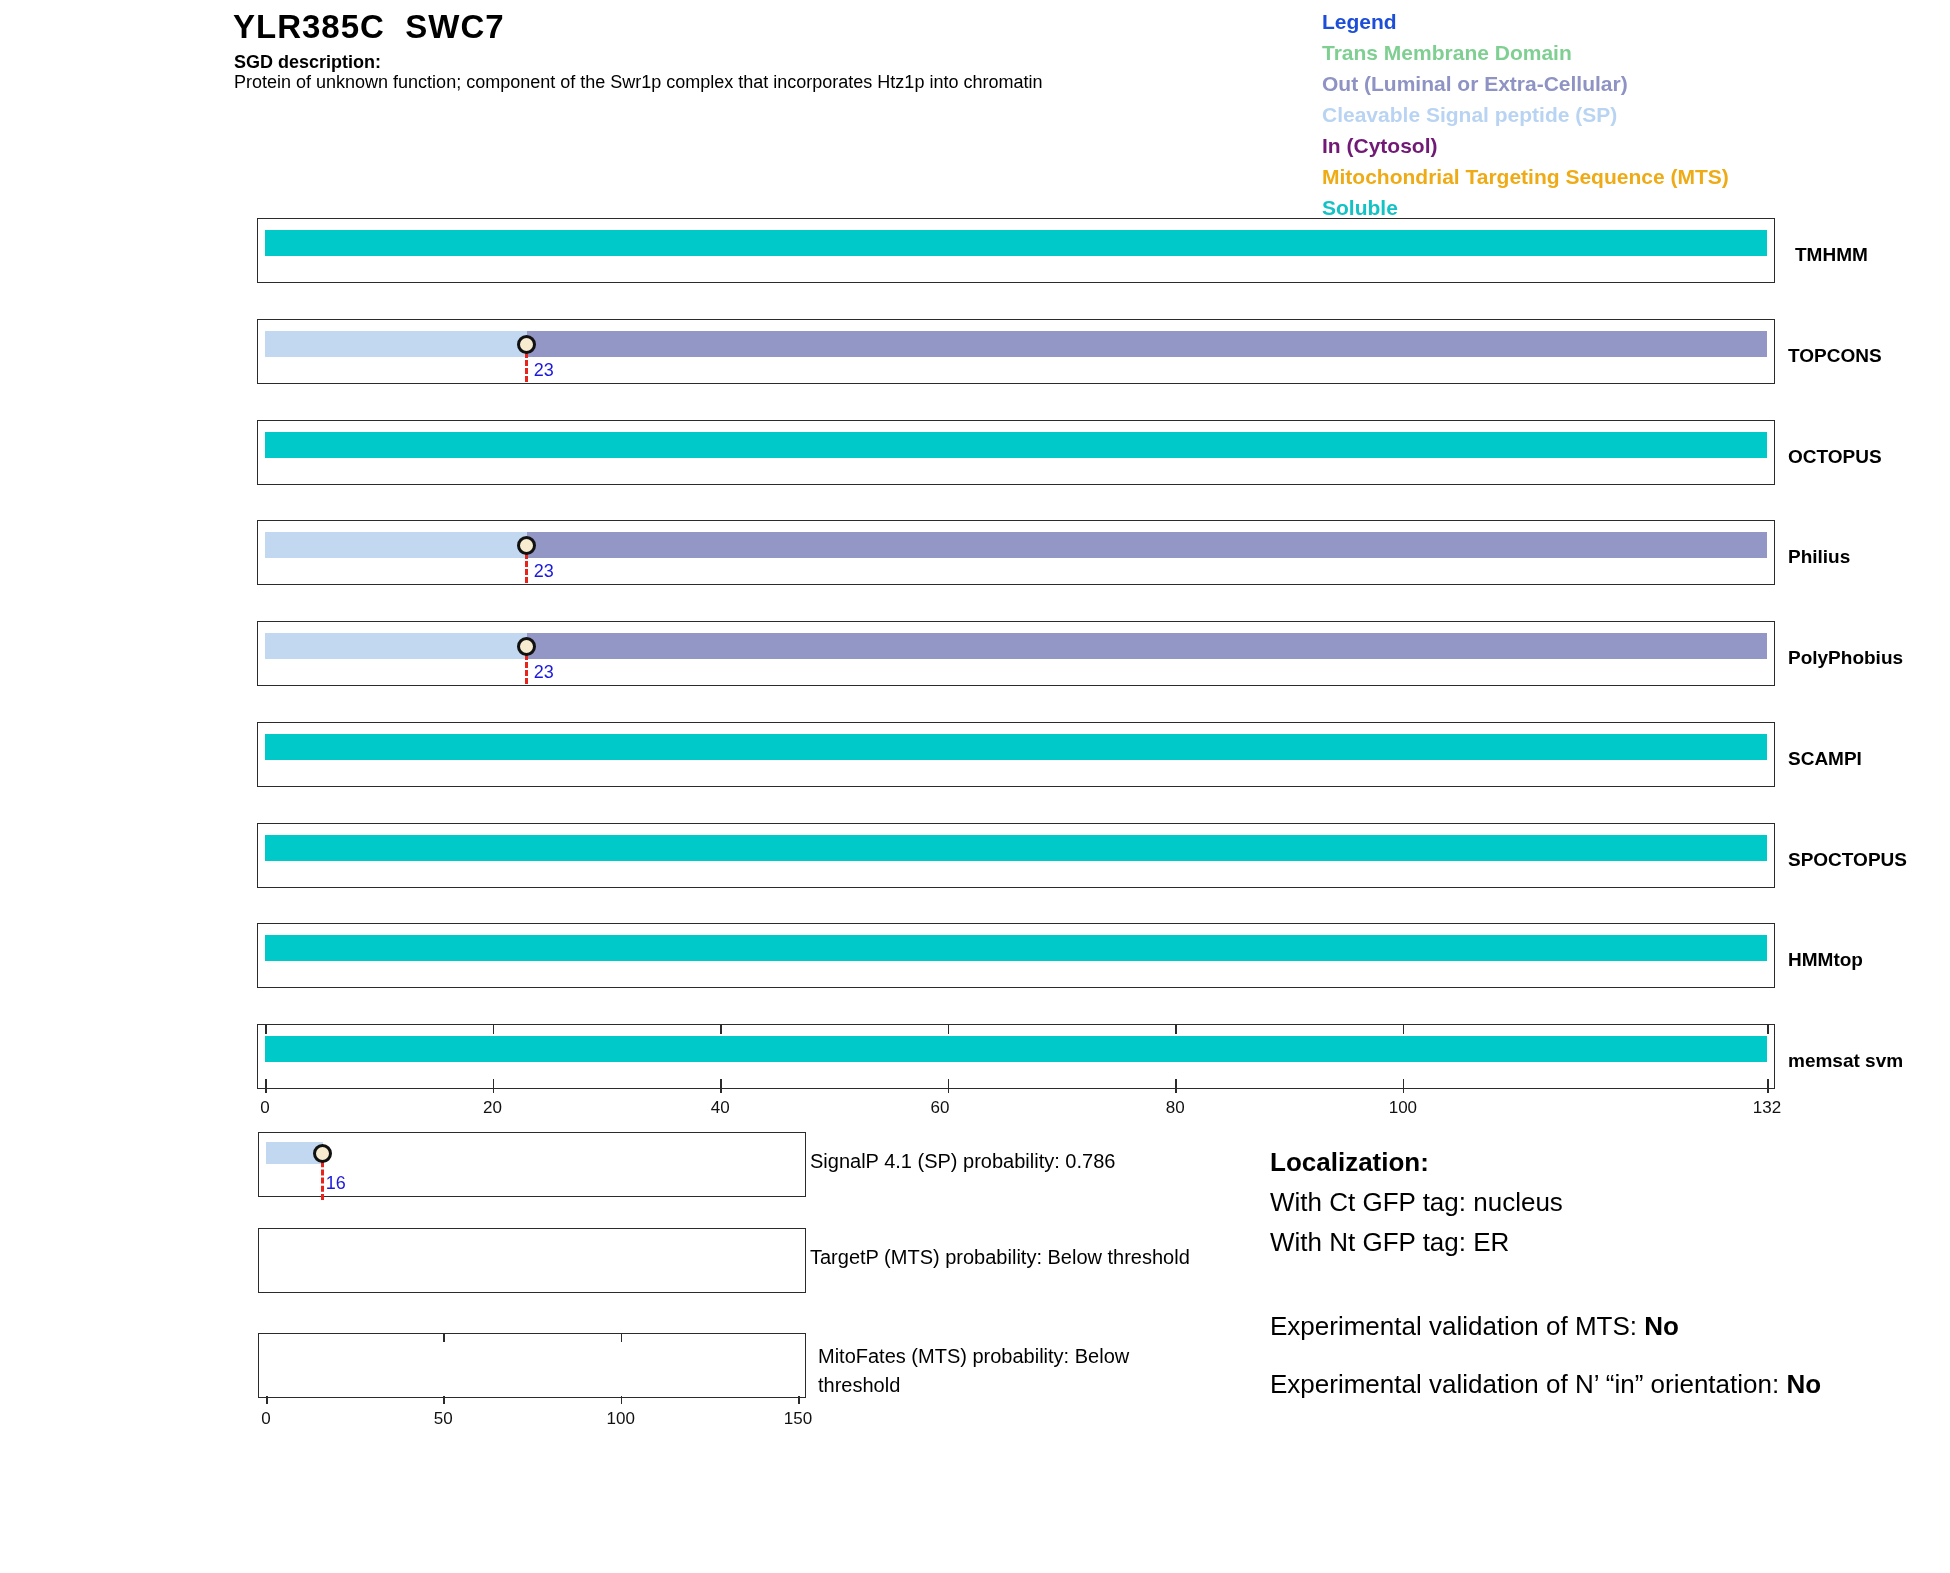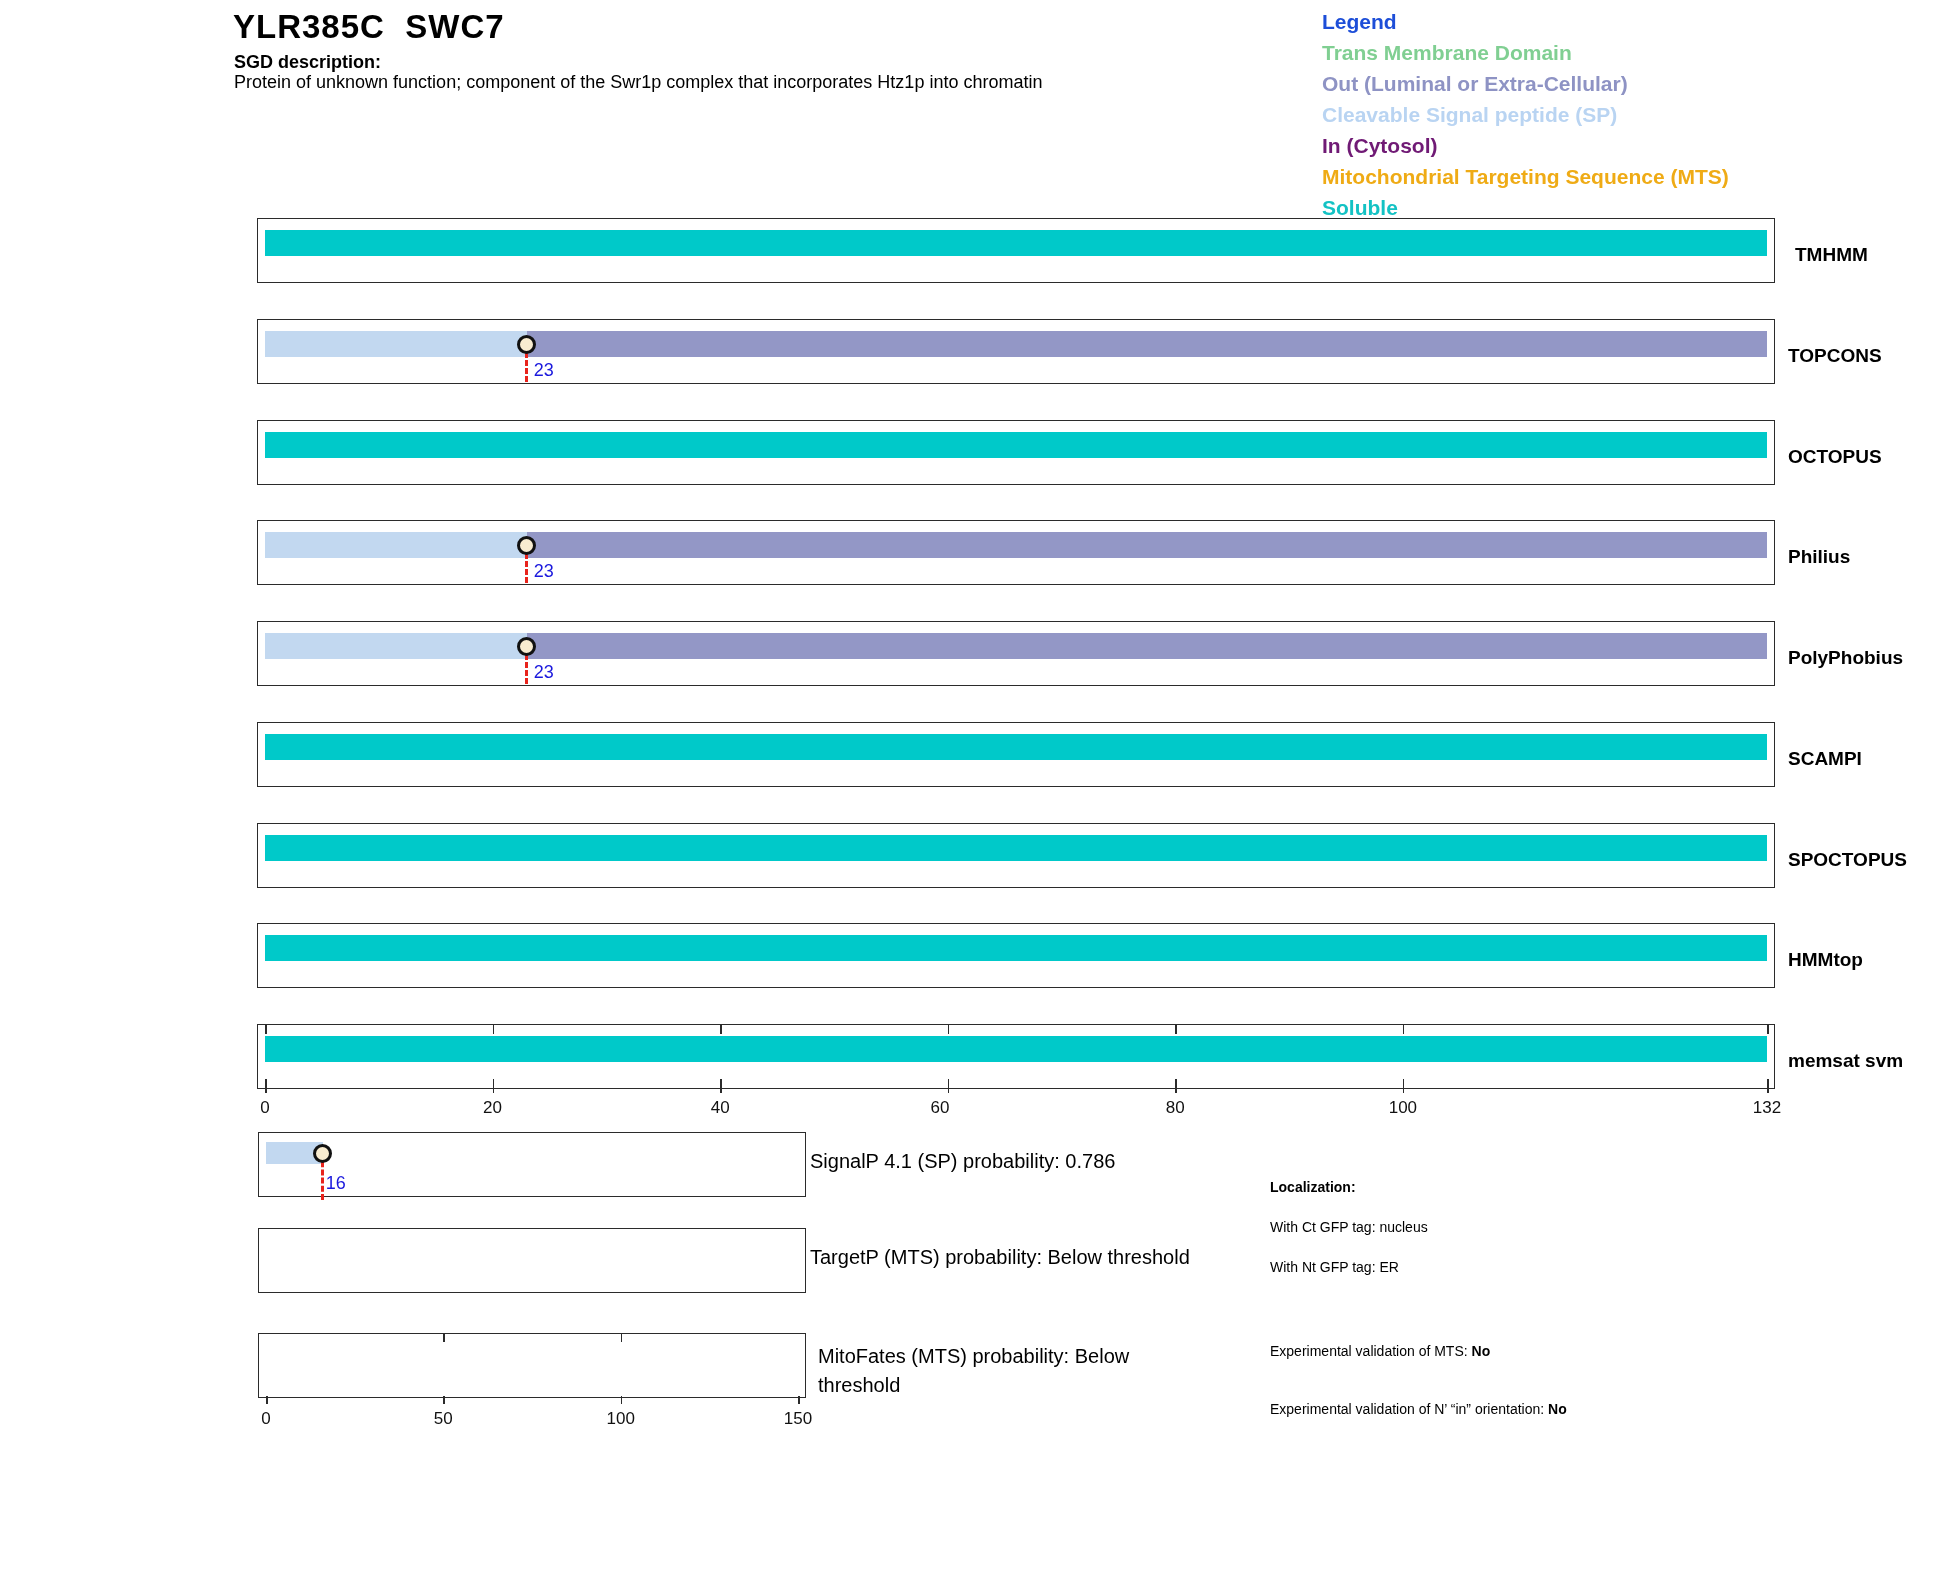--- a/index.html
+++ b/index.html
@@ -12,21 +12,21 @@
   #legend .lg-line{font-size:21px;font-weight:bold;line-height:31px;white-space:nowrap;}
   .track-box{position:absolute;border:1.5px solid #2b2b2b;background:#fff;box-sizing:border-box;}
   .seg{position:absolute;}
   .tick{position:absolute;width:1.5px;background:#2b2b2b;}
   .axlbl{position:absolute;font-size:17px;color:#111;transform:translateX(-50%);white-space:nowrap;}
   .tlabel{position:absolute;font-size:19px;font-weight:bold;white-space:nowrap;}
   .dash{position:absolute;width:0;border-left:3px dashed #e8231c;}
   .circ{position:absolute;width:13px;height:13px;border:3px solid #111;border-radius:50%;background:#f8ecd0;}
   .mnum{position:absolute;color:#1a18dd;font-size:18px;}
   .plabel{position:absolute;font-size:20px;white-space:nowrap;}
-  .ilabel{position:absolute;font-size:14px;white-space:nowrap;margin-top:32px;}
+  .ilabel{position:absolute;font-size:26px;white-space:nowrap;}
   .bold{font-weight:bold;}
 </style>
 </head>
 <body>
 
 <div id="page">
   <div id="title">YLR385C  SWC7</div>
   <div id="sgd-label">SGD description:</div>
   <div id="sgd-desc">Protein of unknown function; component of the Swr1p complex that incorporates Htz1p into chromatin</div>
 

